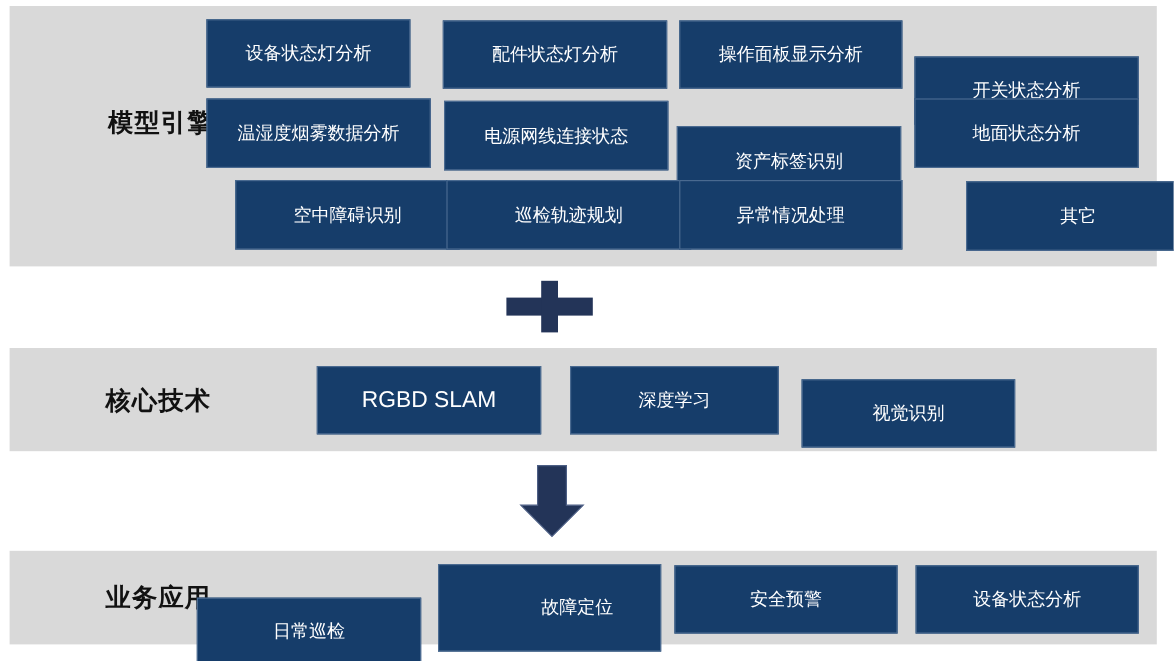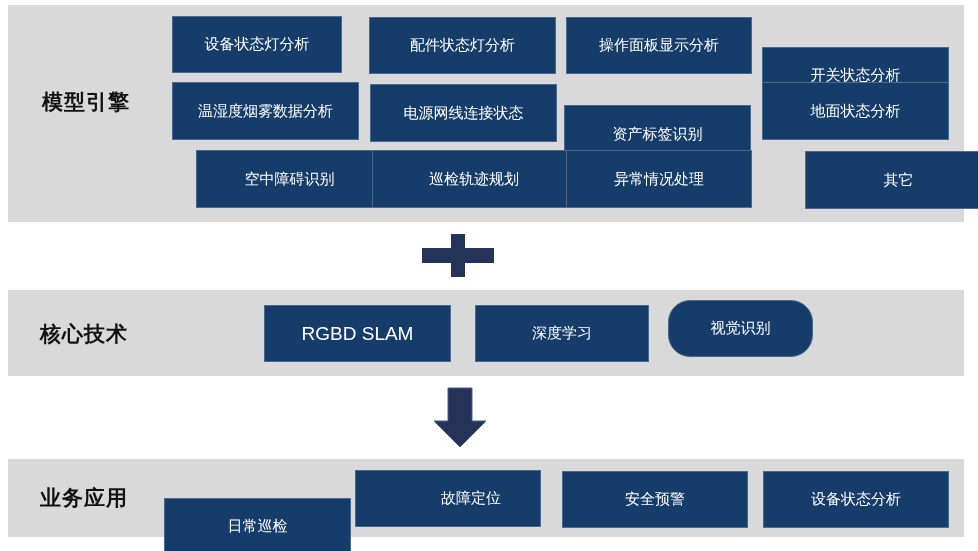--- a/index.html
+++ b/index.html
@@ -1,19 +1,19 @@
 <!DOCTYPE html>
 <html><head>
 <meta charset="utf-8">
 <style>
   html, body { margin:0; padding:0; background:#ffffff; }
   body { width:978px; height:551px; position:relative; overflow:hidden;
          font-family:"DejaVu Sans", "Liberation Sans", sans-serif; }
   .panel { position:absolute; background:#d9d9d9; }
-  .panel-title { position:absolute; font-weight:bold; font-size:21px; color:#111; letter-spacing:1px; }
+  .panel-title { position:absolute; font-weight:bold; font-size:21px; color:#111; letter-spacing:1px;margin-left:48px; }
   .box { position:absolute; background:#163d6a; border:1px solid #4a6a90; box-sizing:border-box;
          color:#ffffff; font-size:15px; display:flex; align-items:center; justify-content:center;
          white-space:nowrap; }
   .shape { position:absolute; background:#233458; }
 </style>
 </head>
 <body>
 
 <div class="panel" style="left:8px;top:5px;width:956px;height:217px;"></div>
 <div class="panel-title" style="left:42px;top:88px;">模型引擎</div>
@@ -35,24 +35,24 @@
 
 <div>
   <div class="shape" style="left:422px;top:248px;width:72px;height:15px;"></div>
   <div class="shape" style="left:451px;top:234px;width:14px;height:43px;"></div>
 </div>
 
 <div class="panel" style="left:8px;top:290px;width:956px;height:86px;"></div>
 <div class="panel-title" style="left:40px;top:320px;">核心技术</div>
 <div class="box" style="left:264px;top:305px;width:187px;height:57px;font-family:'Liberation Sans', sans-serif;font-size:19px;">RGBD SLAM</div>
 <div class="box" style="left:475px;top:305px;width:174px;height:57px;">深度学习</div>
-<div class="box" style="left:668px;top:300px;width:145px;height:57px;border-radius:22px;">视觉识别</div>
+<div class="box" style="left:668px;top:316px;width:178px;height:57px;">视觉识别</div>
 
 <svg style="position:absolute;left:430px;top:385px;" width="62" height="66" viewBox="0 0 62 66">
   <polygon points="18,3 42,3 42,36 56,36 30,62 4,36 18,36" fill="#233458" stroke="#4d5f85" stroke-width="1"></polygon>
 </svg>
 
 <div class="panel" style="left:8px;top:459px;width:956px;height:78px;"></div>
 <div class="panel-title" style="left:40px;top:484px;">业务应用</div>
 <div class="box" style="left:164px;top:498px;width:187px;height:57px;">日常巡检</div>
-<div class="box" style="left:355px;top:470px;width:186px;height:57px;padding-left:46px;">故障定位</div>
+<div class="box" style="left:365px;top:470px;width:186px;height:73px;padding-left:46px;">故障定位</div>
 <div class="box" style="left:562px;top:471px;width:186px;height:57px;">安全预警</div>
 <div class="box" style="left:763px;top:471px;width:186px;height:57px;">设备状态分析</div>
 
 </body></html>

